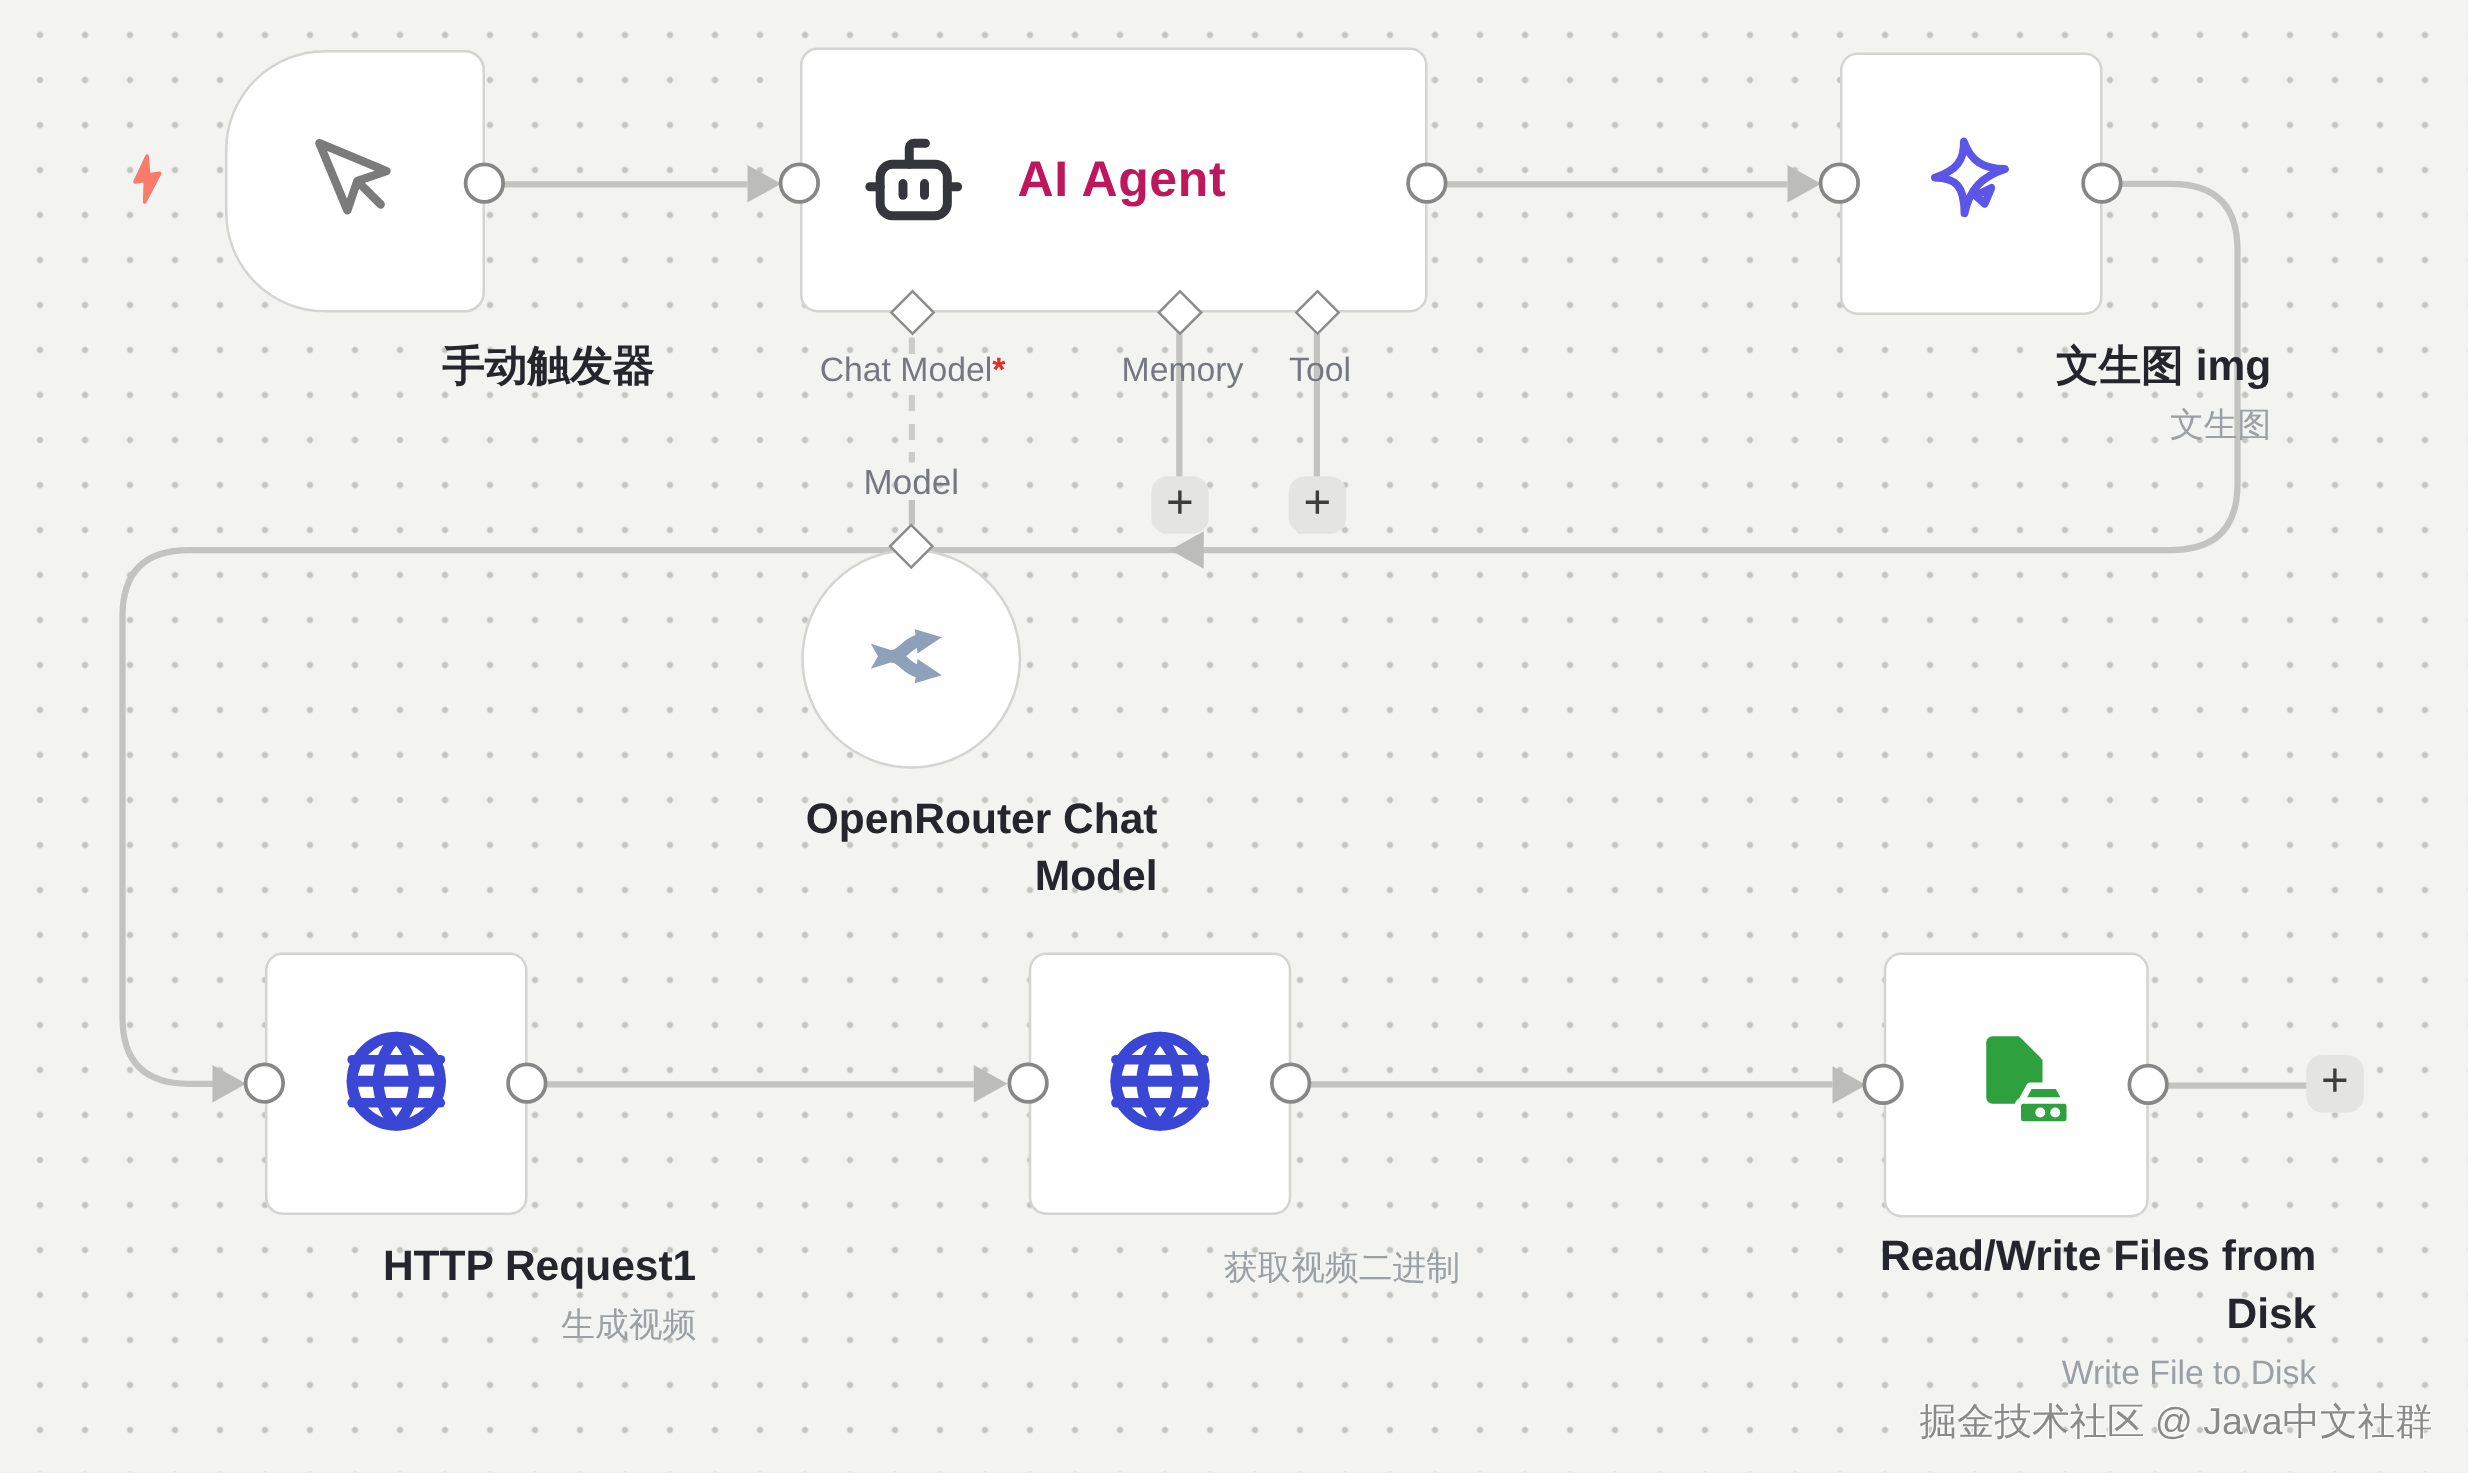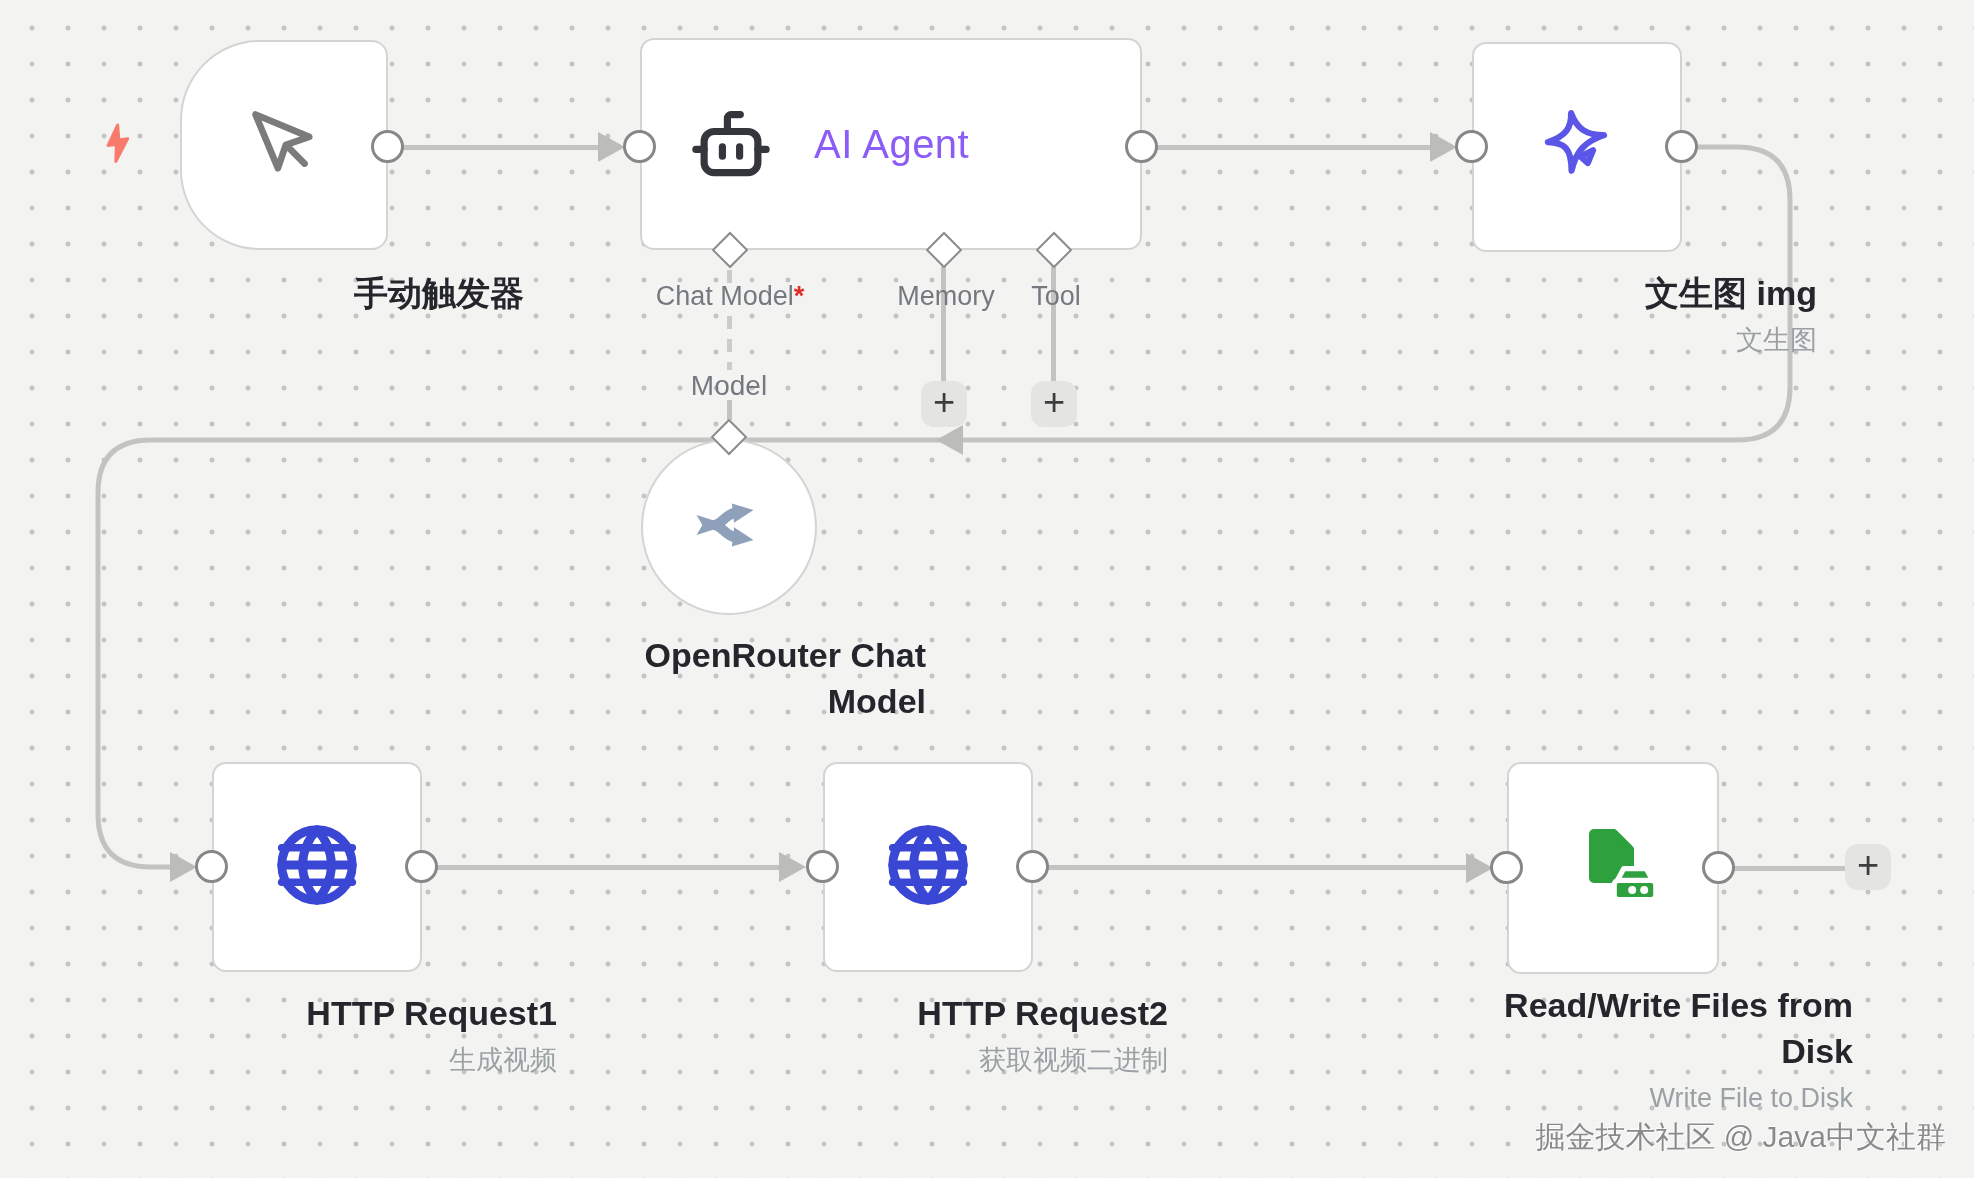--- a/index.html
+++ b/index.html
@@ -10,21 +10,21 @@
     background-image:radial-gradient(circle,#c4c4c3 2.2px,transparent 2.8px);
     background-size:36px 36px;background-position:14px 10px;
   }
   
   .node{
     position:absolute;background:#fff;border:2px solid #d4d4d2;border-radius:14px;
     display:flex;align-items:center;justify-content:center;z-index:2;box-sizing:border-box;
   }
   .node.trigger{border-radius:80px 16px 16px 80px;}
   .node.round{border-radius:50%;}
-  .node-title-inline{font-size:40px;font-weight:400;color:#8b5cf6;margin-left:40px;letter-spacing:.5px;}
+  .node-title-inline{font-size:40px;font-weight:700;color:#be185d;margin-left:40px;letter-spacing:.5px;}
   
   .nlabel{position:absolute;width:480px;transform:translateX(-50%);text-align:right;z-index:2;}
   .nlabel .t{font-size:34px;font-weight:600;color:#24262b;line-height:46px;}
   .nlabel .s{font-size:27px;font-weight:400;color:#9aa0a4;line-height:40px;margin-top:4px;}
   
   .port{
     position:absolute;width:27px;height:27px;border-radius:50%;
     background:#fff;border:3px solid #878787;z-index:4;box-sizing:content-box;
   }
   .diamond{
@@ -205,21 +205,20 @@
         <path d="M2.8 12h18.4"></path>
         <path d="M2.8 7.5h18.4" stroke-width="2"></path>
         <path d="M2.8 16.5h18.4" stroke-width="2"></path>
         <path d="M12 2.8a14.2 14.2 0 0 1 3.8 9.2 14.2 14.2 0 0 1-3.8 9.2 14.2 14.2 0 0 1-3.8-9.2A14.2 14.2 0 0 1 12 2.8z"></path>
       </svg>
     </span>
   </div>
   <div class="port" style="left:806px;top:850px;"></div>
   <div class="port" style="left:1016px;top:850px;"></div>
   <div class="nlabel" style="left:928px;top:990px;">
-    <div class="t">HTTP Request2</div>
     <div class="s">获取视频二进制</div>
   </div>
 
   <div class="node" style="left:1507px;top:762px;width:212px;height:212px;">
     <span>
       <svg width="96" height="96" viewBox="0 0 48 48">
         <path d="M12 8a2.5 2.5 0 0 1 2.5-2.5H25l9.5 9.5V30a2.5 2.5 0 0 1-2.5 2.5H14.5A2.5 2.5 0 0 1 12 30V8z" fill="#2ea03e"></path>
         <polygon points="24.6,4.6 35.4,4.6 35.4,15.4" fill="#ffffff"></polygon>
         <polygon points="25.6,6 25.6,14.4 34,14.4" fill="#2ea03e"></polygon>
         <g stroke="#ffffff" stroke-width="2.6" fill="#2ea03e" stroke-linejoin="round">

